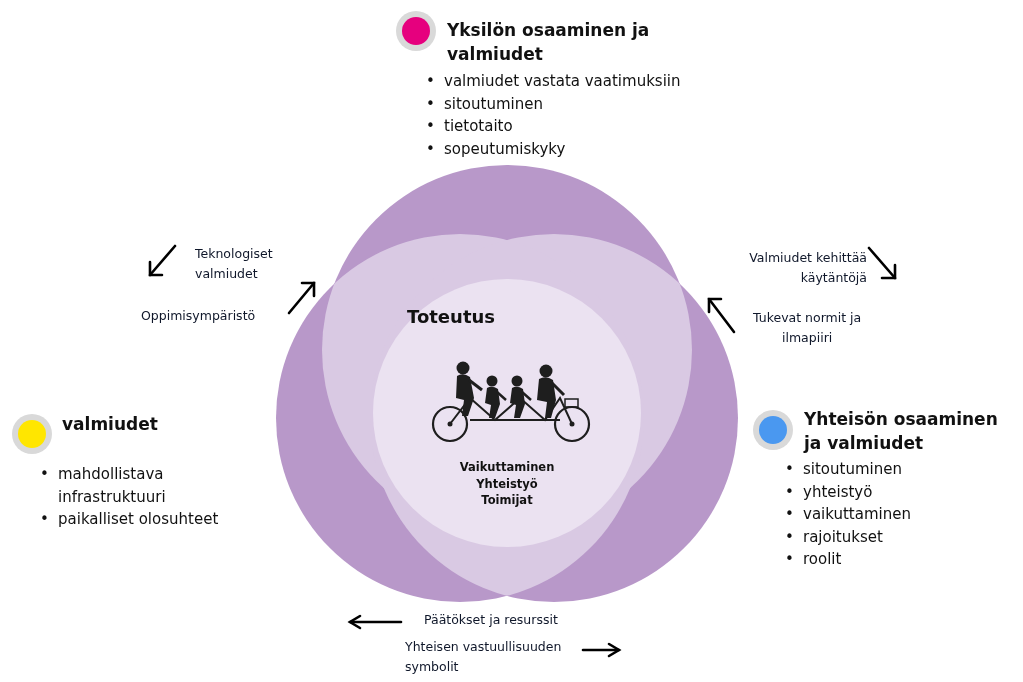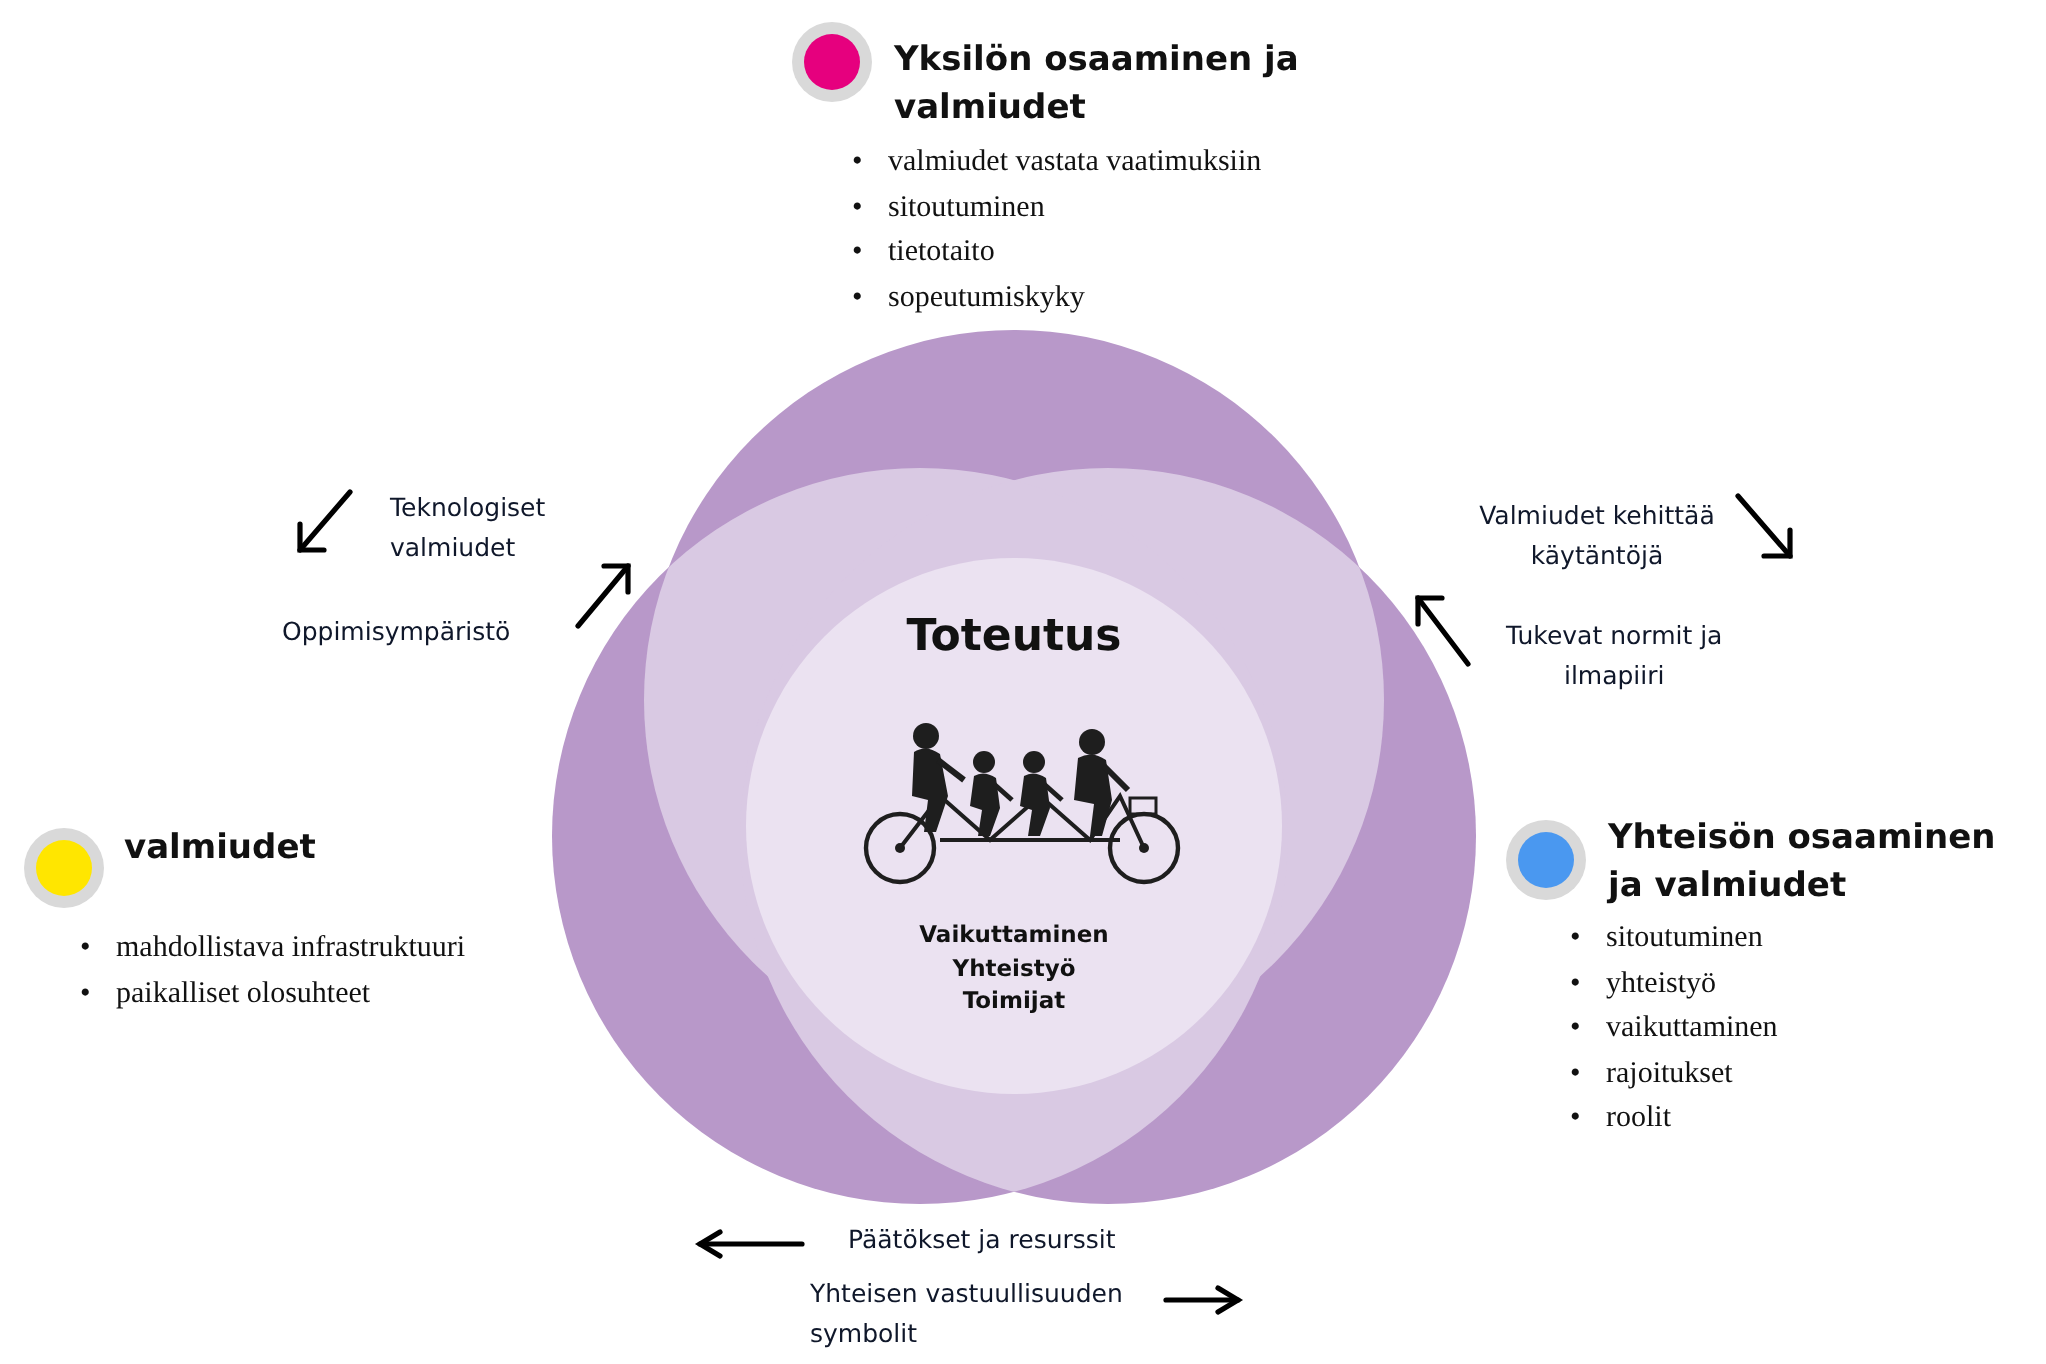--- a/index.html
+++ b/index.html
@@ -5,25 +5,25 @@
   html, body { margin:0; padding:0; background:#ffffff; }
   body { width:1023px; height:682px; position:relative; overflow:hidden;
          font-family:"DejaVu Sans", sans-serif; color:#111; }
   #venn { position:absolute; left:0; top:0; width:1023px; height:682px; }
   .group { position:absolute; }
   .dot { position:absolute; width:40px; height:40px; border-radius:50%;
          background:#d9d9d9; }
   .dot i { position:absolute; left:6px; top:6px; width:28px; height:28px; border-radius:50%; display:block; }
   .group-title { position:absolute; font-weight:bold; font-size:17px; line-height:24px; color:#111; }
   .group ul { position:absolute; margin:0; padding:0; list-style:none; font-size:15px; line-height:22.5px; }
-  .group li { position:relative; padding-left:22px;font-family:Liberation Serif, serif; }
+  .group li { position:relative; padding-left:22px; }
   .group li::before { content:"•"; position:absolute; left:4px; top:0; }
   .lbl { position:absolute; font-size:12.5px; line-height:20px; color:#0f172a; }
-  .center-title { position:absolute; left:407px; width:200px; top:306px; text-align:center;
-                  font-weight:bold; font-size:22px; }
+  .center-title { position:absolute; left:407px; width:200px; top:306px; text-align:left;
+                  font-weight:bold; font-size:18px; }
   .center-sub { position:absolute; left:407px; width:200px; top:459px; text-align:center;
                 font-weight:bold; font-size:11.5px; line-height:16.5px; }
 </style>
 </head>
 <body>
 
 <svg id="venn" viewBox="0 0 1023 682" xmlns="http://www.w3.org/2000/svg">
   <defs>
     <clipPath id="clipTop">
         <circle cx="507" cy="350" r="185"></circle>
@@ -157,21 +157,21 @@
     <li>rajoitukset</li>
     <li>roolit</li>
   </ul>
 </div>
 
 <div class="lbl" style="left:195px; top:244px;">
   <div>Teknologiset</div>
   <div>valmiudet</div>
 </div>
 <div class="lbl" style="left:141px; top:306px;">Oppimisympäristö</div>
-<div class="lbl" style="left:730px; top:248px; width:137px; text-align:center;">
+<div class="lbl" style="left:730px; top:248px; width:137px; text-align:right;">
   <div>Valmiudet kehittää</div>
   <div>käytäntöjä</div>
 </div>
 <div class="lbl" style="left:753px; top:308px;text-align:center;">
   <div>Tukevat normit ja</div>
   <div>ilmapiiri</div>
 </div>
 <div class="lbl" style="left:424px; top:610px;">Päätökset ja resurssit</div>
 <div class="lbl" style="left:405px; top:637px;">
   <div>Yhteisen vastuullisuuden</div>

